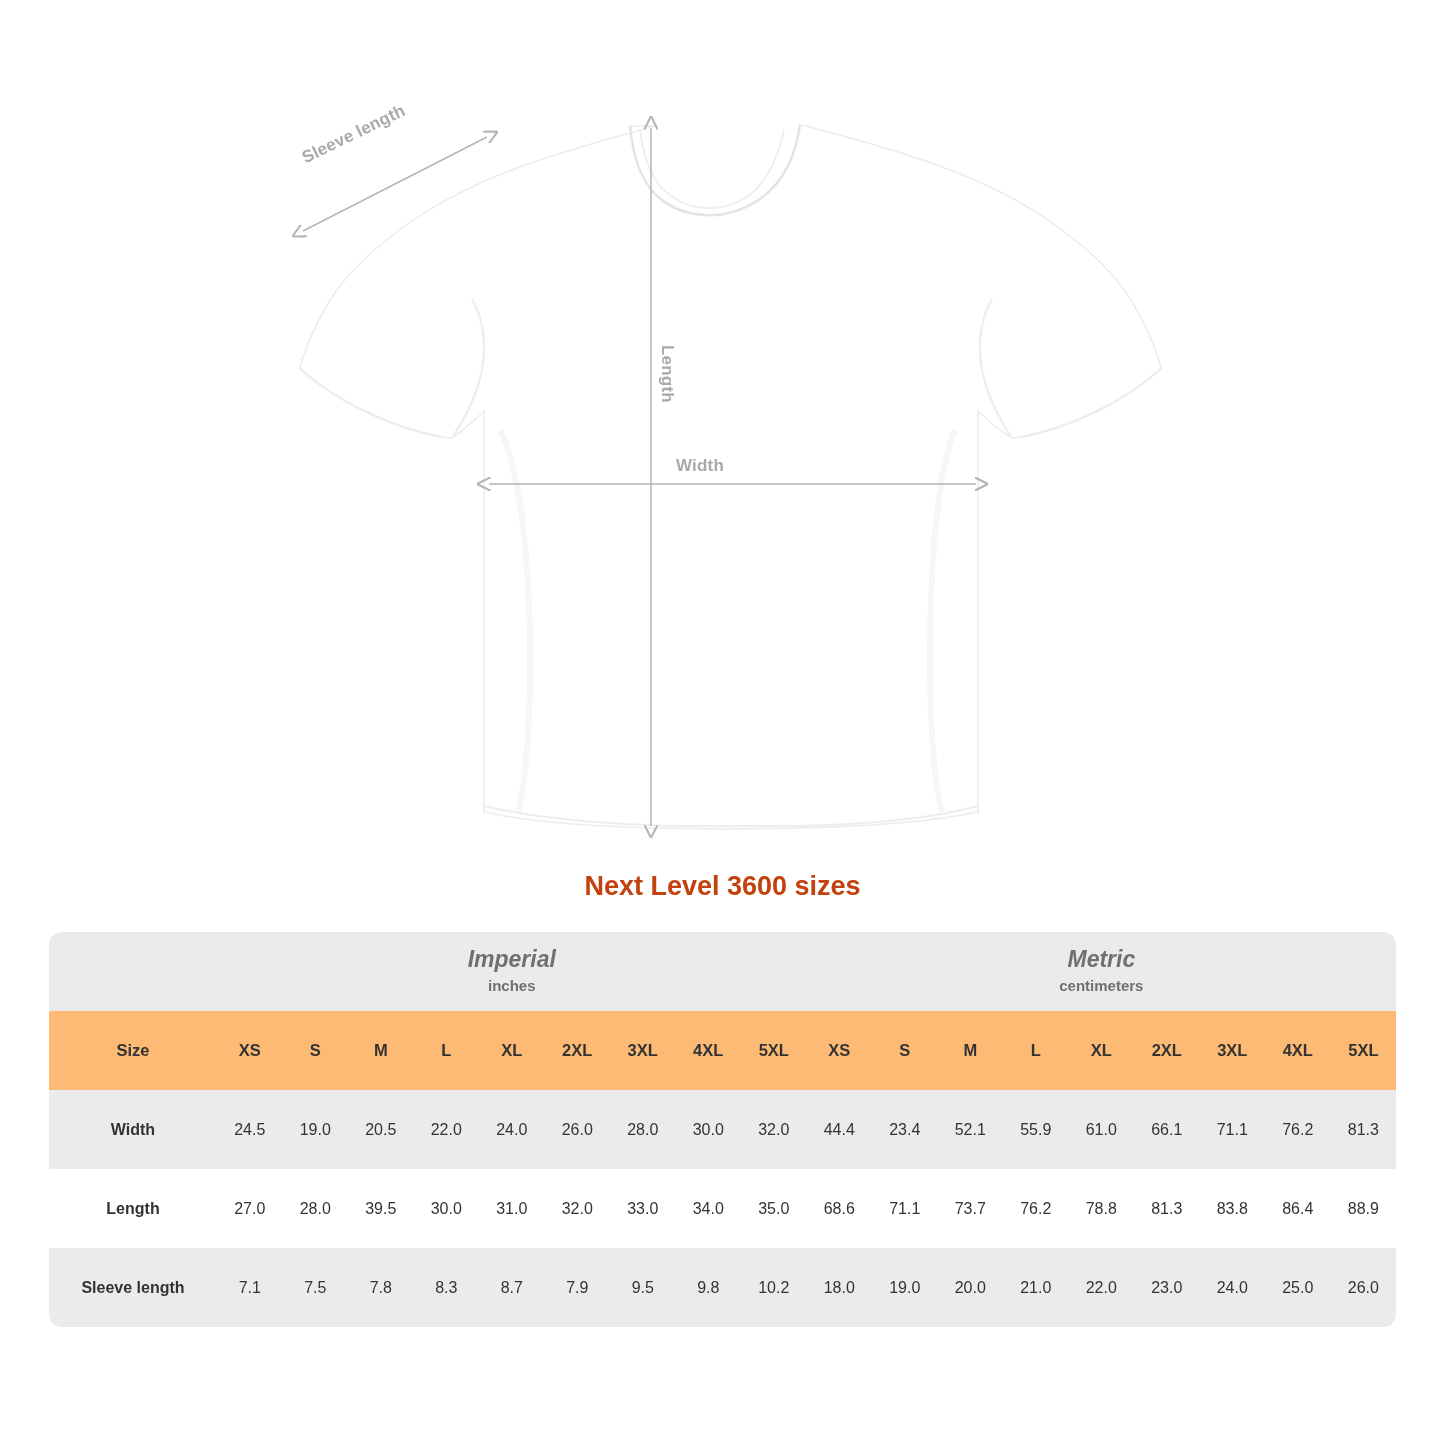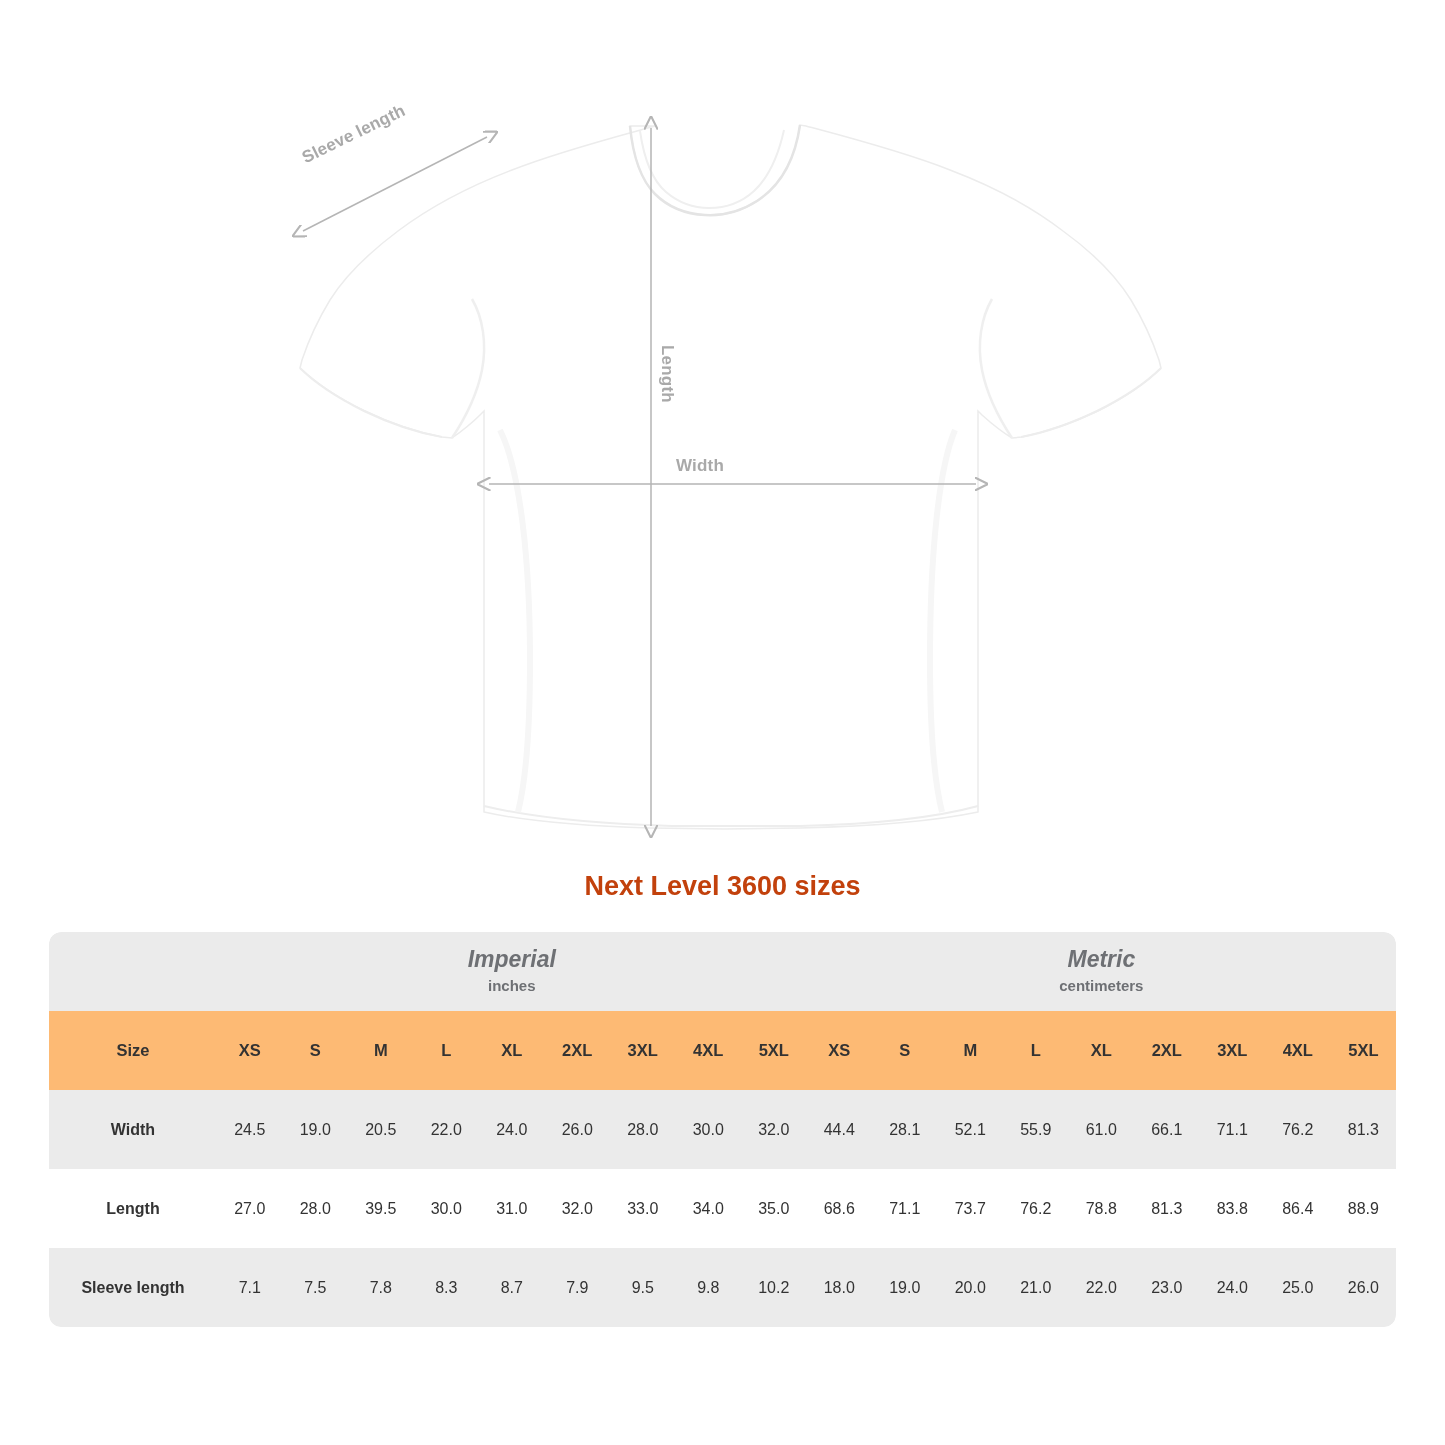--- a/index.html
+++ b/index.html
@@ -268,21 +268,21 @@
           <td>24.5</td>
           <td>19.0</td>
           <td>20.5</td>
           <td>22.0</td>
           <td>24.0</td>
           <td>26.0</td>
           <td>28.0</td>
           <td>30.0</td>
           <td>32.0</td>
           <td>44.4</td>
-          <td>28.1</td>
+          <td>23.4</td>
           <td>52.1</td>
           <td>55.9</td>
           <td>61.0</td>
           <td>66.1</td>
           <td>71.1</td>
           <td>76.2</td>
           <td>81.3</td>
         </tr>
 
         <tr class="row-plain">

